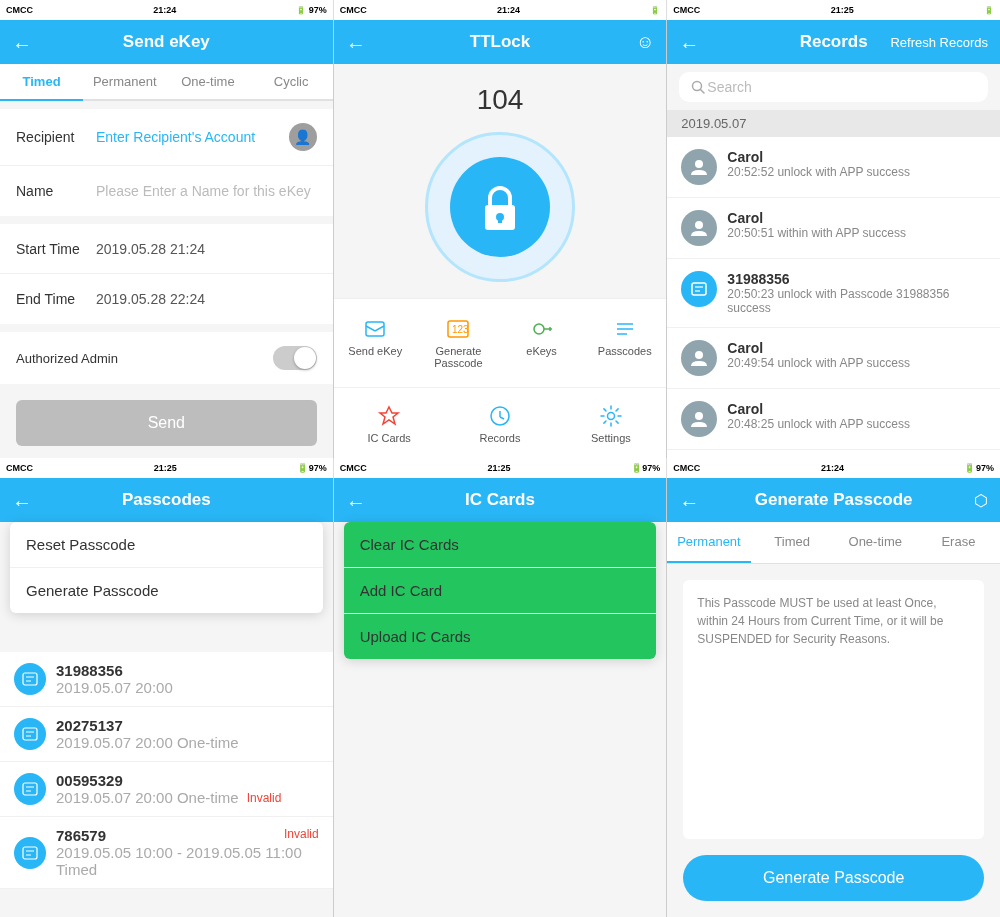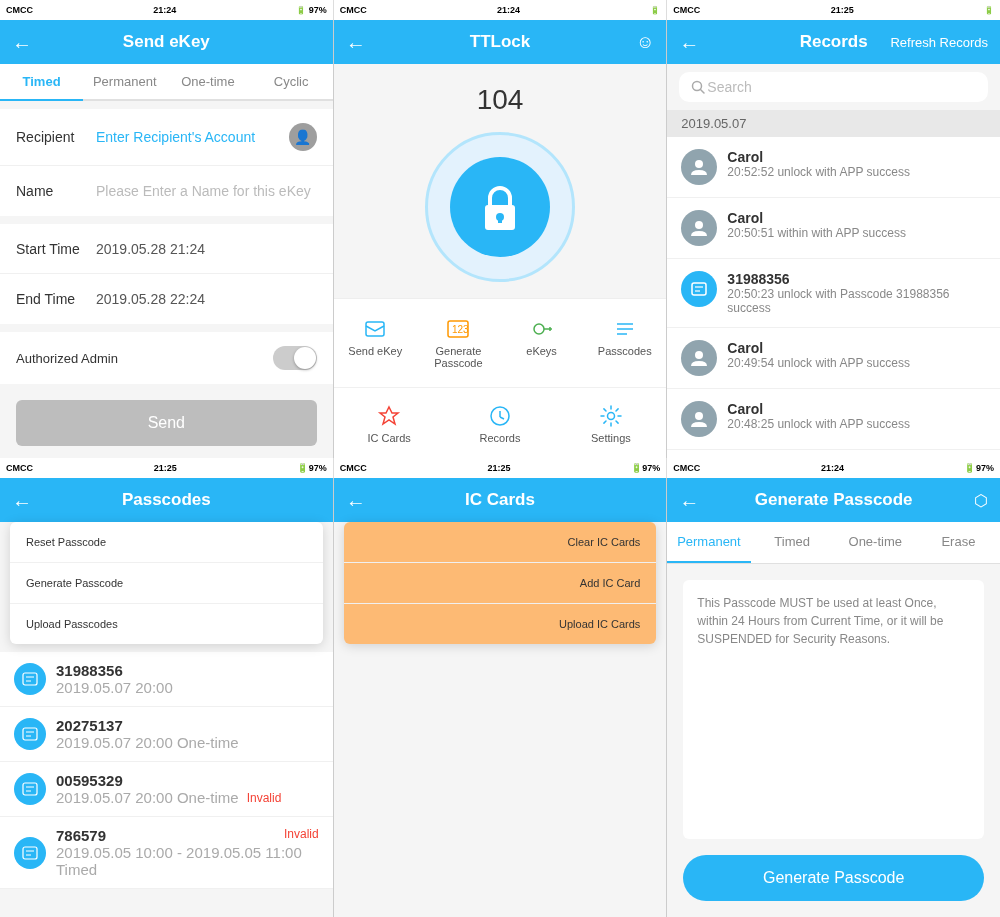--- a/index.html
+++ b/index.html
@@ -54,25 +54,25 @@
     .passcode-list { flex: 1; overflow-y: auto; }
     .passcode-item { background: #fff; display: flex; align-items: center; padding: 10px 14px; border-bottom: 1px solid #f0f0f0; gap: 10px; }
     .passcode-icon { width: 32px; height: 32px; background: #29b6f6; border-radius: 50%; display: flex; align-items: center; justify-content: center; color: white; font-size: 14px; flex-shrink: 0; }
     .passcode-info { flex: 1; }
     .passcode-code { font-size: 15px; font-weight: 600; color: #333; }
     .passcode-meta { font-size: 15px; color: #aaa; }
     .passcode-badge { font-size: 12px; color: #f44336; }
 
     
     .dropdown-menu { background: #fff; border-radius: 6px; box-shadow: 0 2px 12px rgba(0,0,0,0.15); position: absolute; top: 44px; left: 10px; right: 10px; z-index: 10; }
-    .dropdown-item { padding: 14px 16px; font-size: 11px; color: #333; border-bottom: 1px solid #f0f0f0; cursor: pointer; }
+    .dropdown-item { padding: 14px 16px; font-size: 15px; color: #333; border-bottom: 1px solid #f0f0f0; cursor: pointer; }
     .dropdown-item:last-child { border-bottom: none; }
 
     
-    .ic-dropdown { background: #fdba74; border-radius: 6px; box-shadow: 0 2px 12px rgba(0,0,0,0.15); position: absolute; top: 44px; left: 10px; right: 10px; z-index: 10; text-align: right; }
+    .ic-dropdown { background: #22c55e; border-radius: 6px; box-shadow: 0 2px 12px rgba(0,0,0,0.15); position: absolute; top: 44px; left: 10px; right: 10px; z-index: 10; }
 
     
     .gen-tabs { display: flex; background: #fff; border-bottom: 1px solid #e0e0e0; flex-shrink: 0; }
     .gen-tab { flex: 1; text-align: center; padding: 12px 0; font-size: 13px; color: #888; cursor: pointer; }
     .gen-tab.active { color: #29b6f6; border-bottom: 2px solid #29b6f6; }
     .gen-body { flex: 1; background: #f5f5f5; padding: 16px; display: flex; flex-direction: column; }
     .gen-notice { background: #fff; border-radius: 6px; padding: 14px; font-size: 12px; color: #888; line-height: 1.5; flex: 1; }
     .gen-btn { background: #29b6f6; color: white; border: none; border-radius: 25px; padding: 14px; font-size: 16px; text-align: center; cursor: pointer; margin-top: 16px; }
   </style>
 </head>
@@ -341,21 +341,20 @@
 
   <div style="flex:1; display:flex; flex-direction:column; border-right:1px solid #ccc; overflow:hidden; background:#f5f5f5; position:relative;">
     <div class="top-bar">
       <span class="top-bar-back">←</span>
       <span class="top-bar-title">Passcodes</span>
     </div>
 
     <div class="dropdown-menu">
       <div class="dropdown-item">Reset Passcode</div>
       <div class="dropdown-item">Generate Passcode</div>
-      <div class="dropdown-item">Upload Passcodes</div>
     </div>
     <div class="passcode-list" style="margin-top: 130px;">
       <div class="passcode-item">
         <div class="passcode-icon">
           <svg width="18" height="18" viewBox="0 0 18 18">
               <rect x="2" y="3" width="14" height="12" rx="2" fill="none" stroke="white" stroke-width="1.2"></rect>
               <line x1="5" y1="7" x2="13" y2="7" stroke="white" stroke-width="1"></line>
               <line x1="5" y1="11" x2="10" y2="11" stroke="white" stroke-width="1"></line>
             </svg>
         </div>

